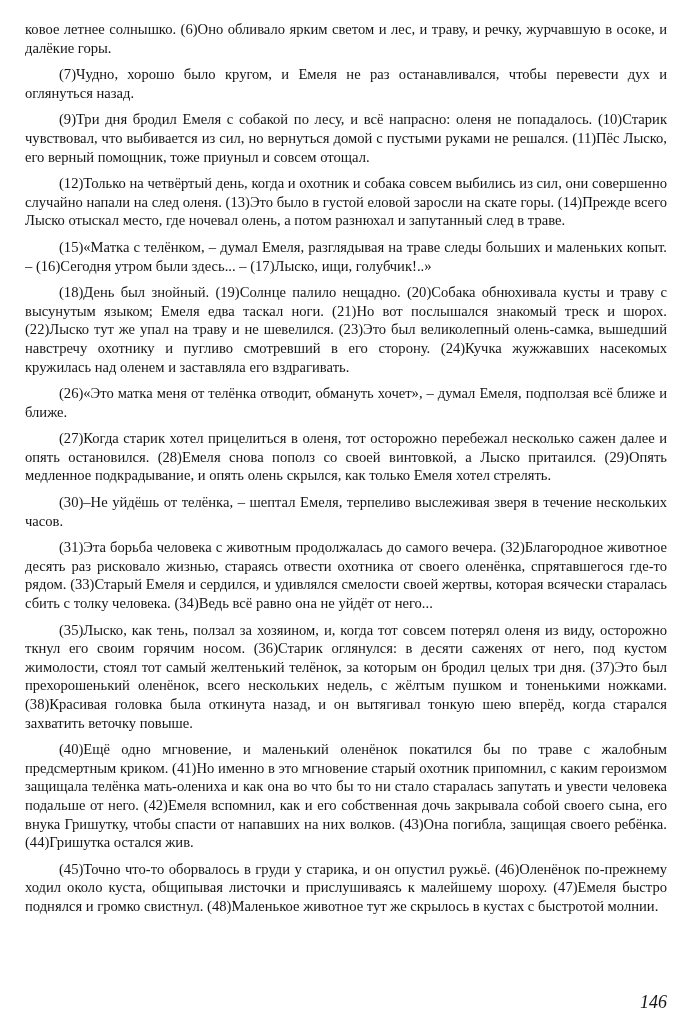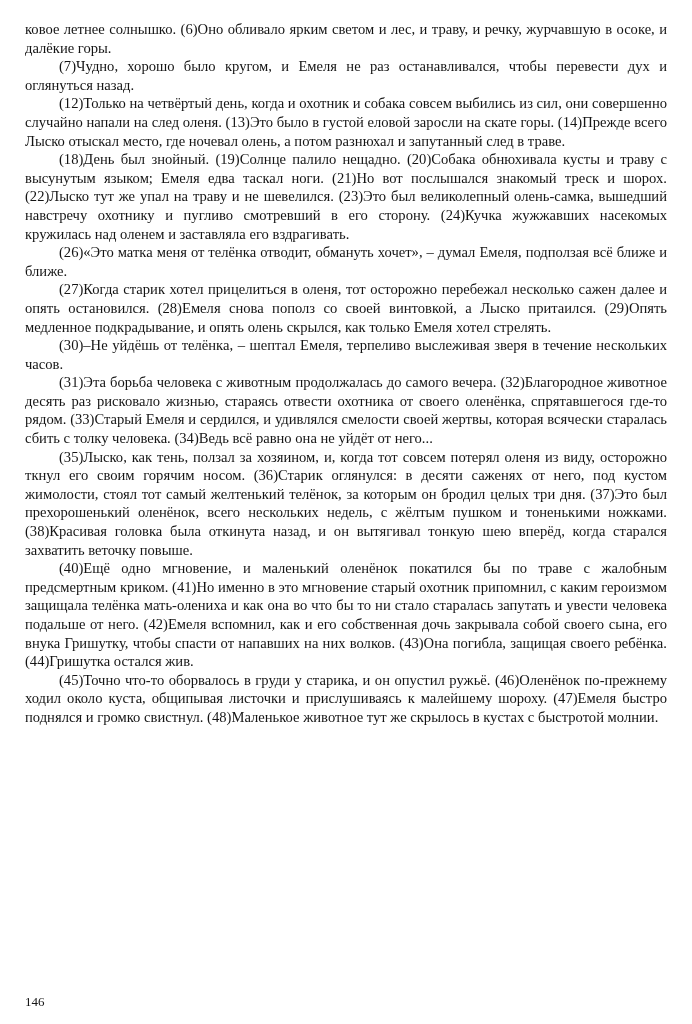--- a/index.html
+++ b/index.html
@@ -24,40 +24,44 @@
   .text-block {
     flex: 1 1 auto;
     overflow: hidden;
   }
   .text-block p {
     margin: 0;
     text-align: justify;
   }
   .text-block p.indent {
     text-indent: 34px;
+    margin-top: 8px;
   }
   .text-block p.noindent {
     text-indent: 0;
   }
   .page-number {
     flex: 0 0 auto;
-    text-align: left;
-    font-size: 13px;
+    text-align: right;
+    font-size: 18px;
     padding-top: 4px;
     padding-bottom: 2px;
+    font-style: italic;
   }
 </style>
 </head>
 <body>
 
 <div class="page">
   <div class="text-block">
     <p class="noindent">ковое летнее солнышко. (6)Оно обливало ярким светом и лес, и траву, и речку, журчавшую в осоке, и далёкие горы.</p>
     <p class="indent">(7)Чудно, хорошо было кругом, и Емеля не раз останавливался, чтобы перевести дух и оглянуться назад.</p>
+    <p class="indent">(9)Три дня бродил Емеля с собакой по лесу, и всё напрасно: оленя не попадалось. (10)Старик чувствовал, что выбивается из сил, но вернуться домой с пустыми руками не решался. (11)Пёс Лыско, его верный помощник, тоже приуныл и совсем отощал.</p>
     <p class="indent">(12)Только на четвёртый день, когда и охотник и собака совсем выбились из сил, они совершенно случайно напали на след оленя. (13)Это было в густой еловой заросли на скате горы. (14)Прежде всего Лыско отыскал место, где ночевал олень, а потом разнюхал и запутанный след в траве.</p>
+    <p class="indent">(15)«Матка с телёнком, – думал Емеля, разглядывая на траве следы больших и маленьких копыт. – (16)Сегодня утром были здесь... – (17)Лыско, ищи, голубчик!..»</p>
     <p class="indent">(18)День был знойный. (19)Солнце палило нещадно. (20)Собака обнюхивала кусты и траву с высунутым языком; Емеля едва таскал ноги. (21)Но вот послышался знакомый треск и шорох. (22)Лыско тут же упал на траву и не шевелился. (23)Это был великолепный олень-самка, вышедший навстречу охотнику и пугливо смотревший в его сторону. (24)Кучка жужжавших насекомых кружилась над оленем и заставляла его вздрагивать.</p>
     <p class="indent">(26)«Это матка меня от телёнка отводит, обмануть хочет», – думал Емеля, подползая всё ближе и ближе.</p>
     <p class="indent">(27)Когда старик хотел прицелиться в оленя, тот осторожно перебежал несколько сажен далее и опять остановился. (28)Емеля снова пополз со своей винтовкой, а Лыско притаился. (29)Опять медленное подкрадывание, и опять олень скрылся, как только Емеля хотел стрелять.</p>
     <p class="indent">(30)–Не уйдёшь от телёнка, – шептал Емеля, терпеливо выслеживая зверя в течение нескольких часов.</p>
     <p class="indent">(31)Эта борьба человека с животным продолжалась до самого вечера. (32)Благородное животное десять раз рисковало жизнью, стараясь отвести охотника от своего оленёнка, спрятавшегося где-то рядом. (33)Старый Емеля и сердился, и удивлялся смелости своей жертвы, которая всячески старалась сбить с толку человека. (34)Ведь всё равно она не уйдёт от него...</p>
     <p class="indent">(35)Лыско, как тень, ползал за хозяином, и, когда тот совсем потерял оленя из виду, осторожно ткнул его своим горячим носом. (36)Старик оглянулся: в десяти саженях от него, под кустом жимолости, стоял тот самый желтенький телёнок, за которым он бродил целых три дня. (37)Это был прехорошенький оленёнок, всего нескольких недель, с жёлтым пушком и тоненькими ножками. (38)Красивая головка была откинута назад, и он вытягивал тонкую шею вперёд, когда старался захватить веточку повыше.</p>
     <p class="indent">(40)Ещё одно мгновение, и маленький оленёнок покатился бы по траве с жалобным предсмертным криком. (41)Но именно в это мгновение старый охотник припомнил, с каким героизмом защищала телёнка мать-олениха и как она во что бы то ни стало старалась запутать и увести человека подальше от него. (42)Емеля вспомнил, как и его собственная дочь закрывала собой своего сына, его внука Гришутку, чтобы спасти от напавших на них волков. (43)Она погибла, защищая своего ребёнка. (44)Гришутка остался жив.</p>
     <p class="indent">(45)Точно что-то оборвалось в груди у старика, и он опустил ружьё. (46)Оленёнок по-прежнему ходил около куста, общипывая листочки и прислушиваясь к малейшему шороху. (47)Емеля быстро поднялся и громко свистнул. (48)Маленькое животное тут же скрылось в кустах с быстротой молнии.</p>
   </div>
   <div class="page-number">146</div>

